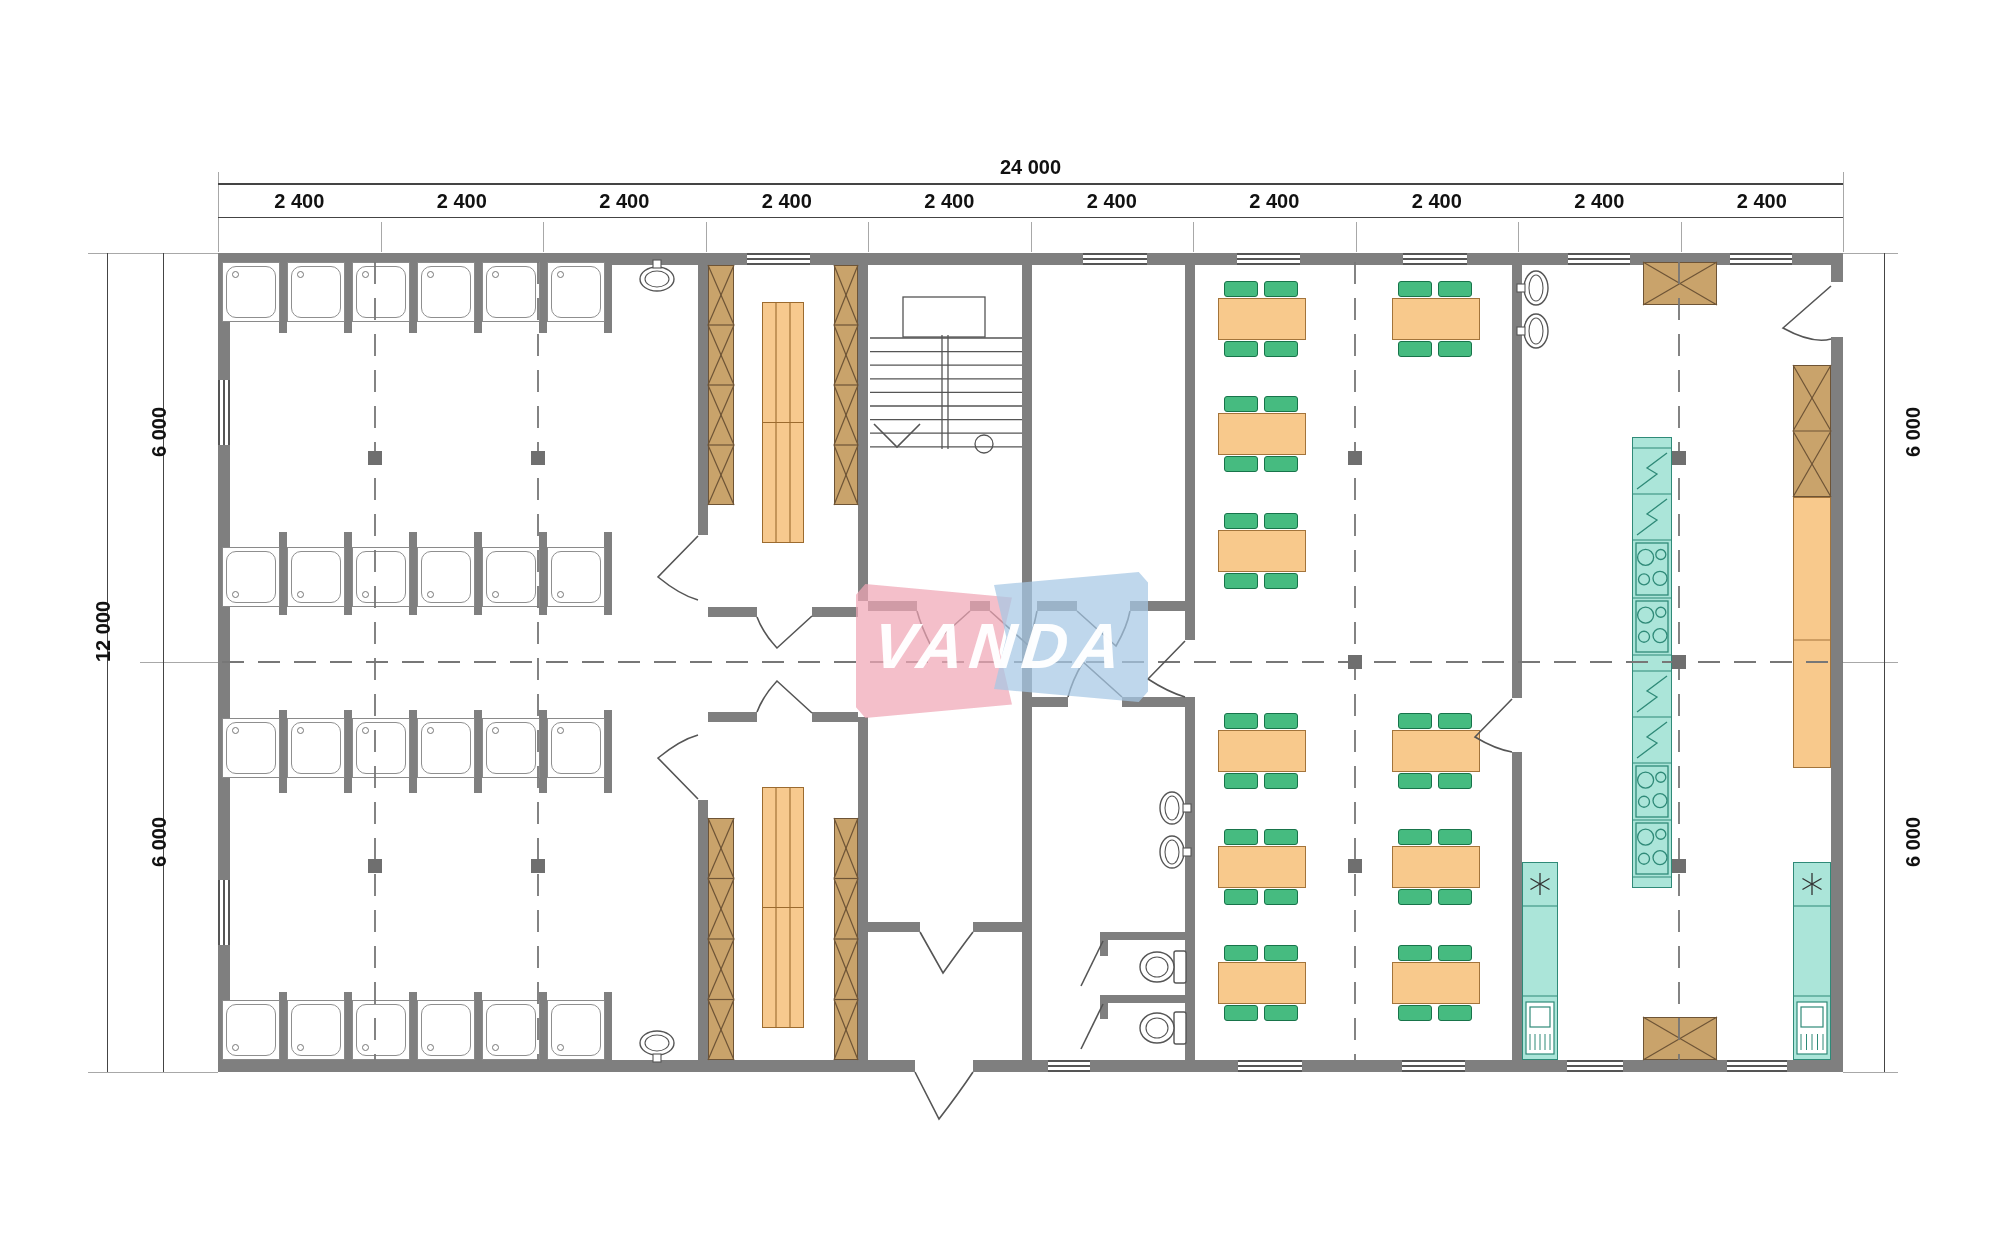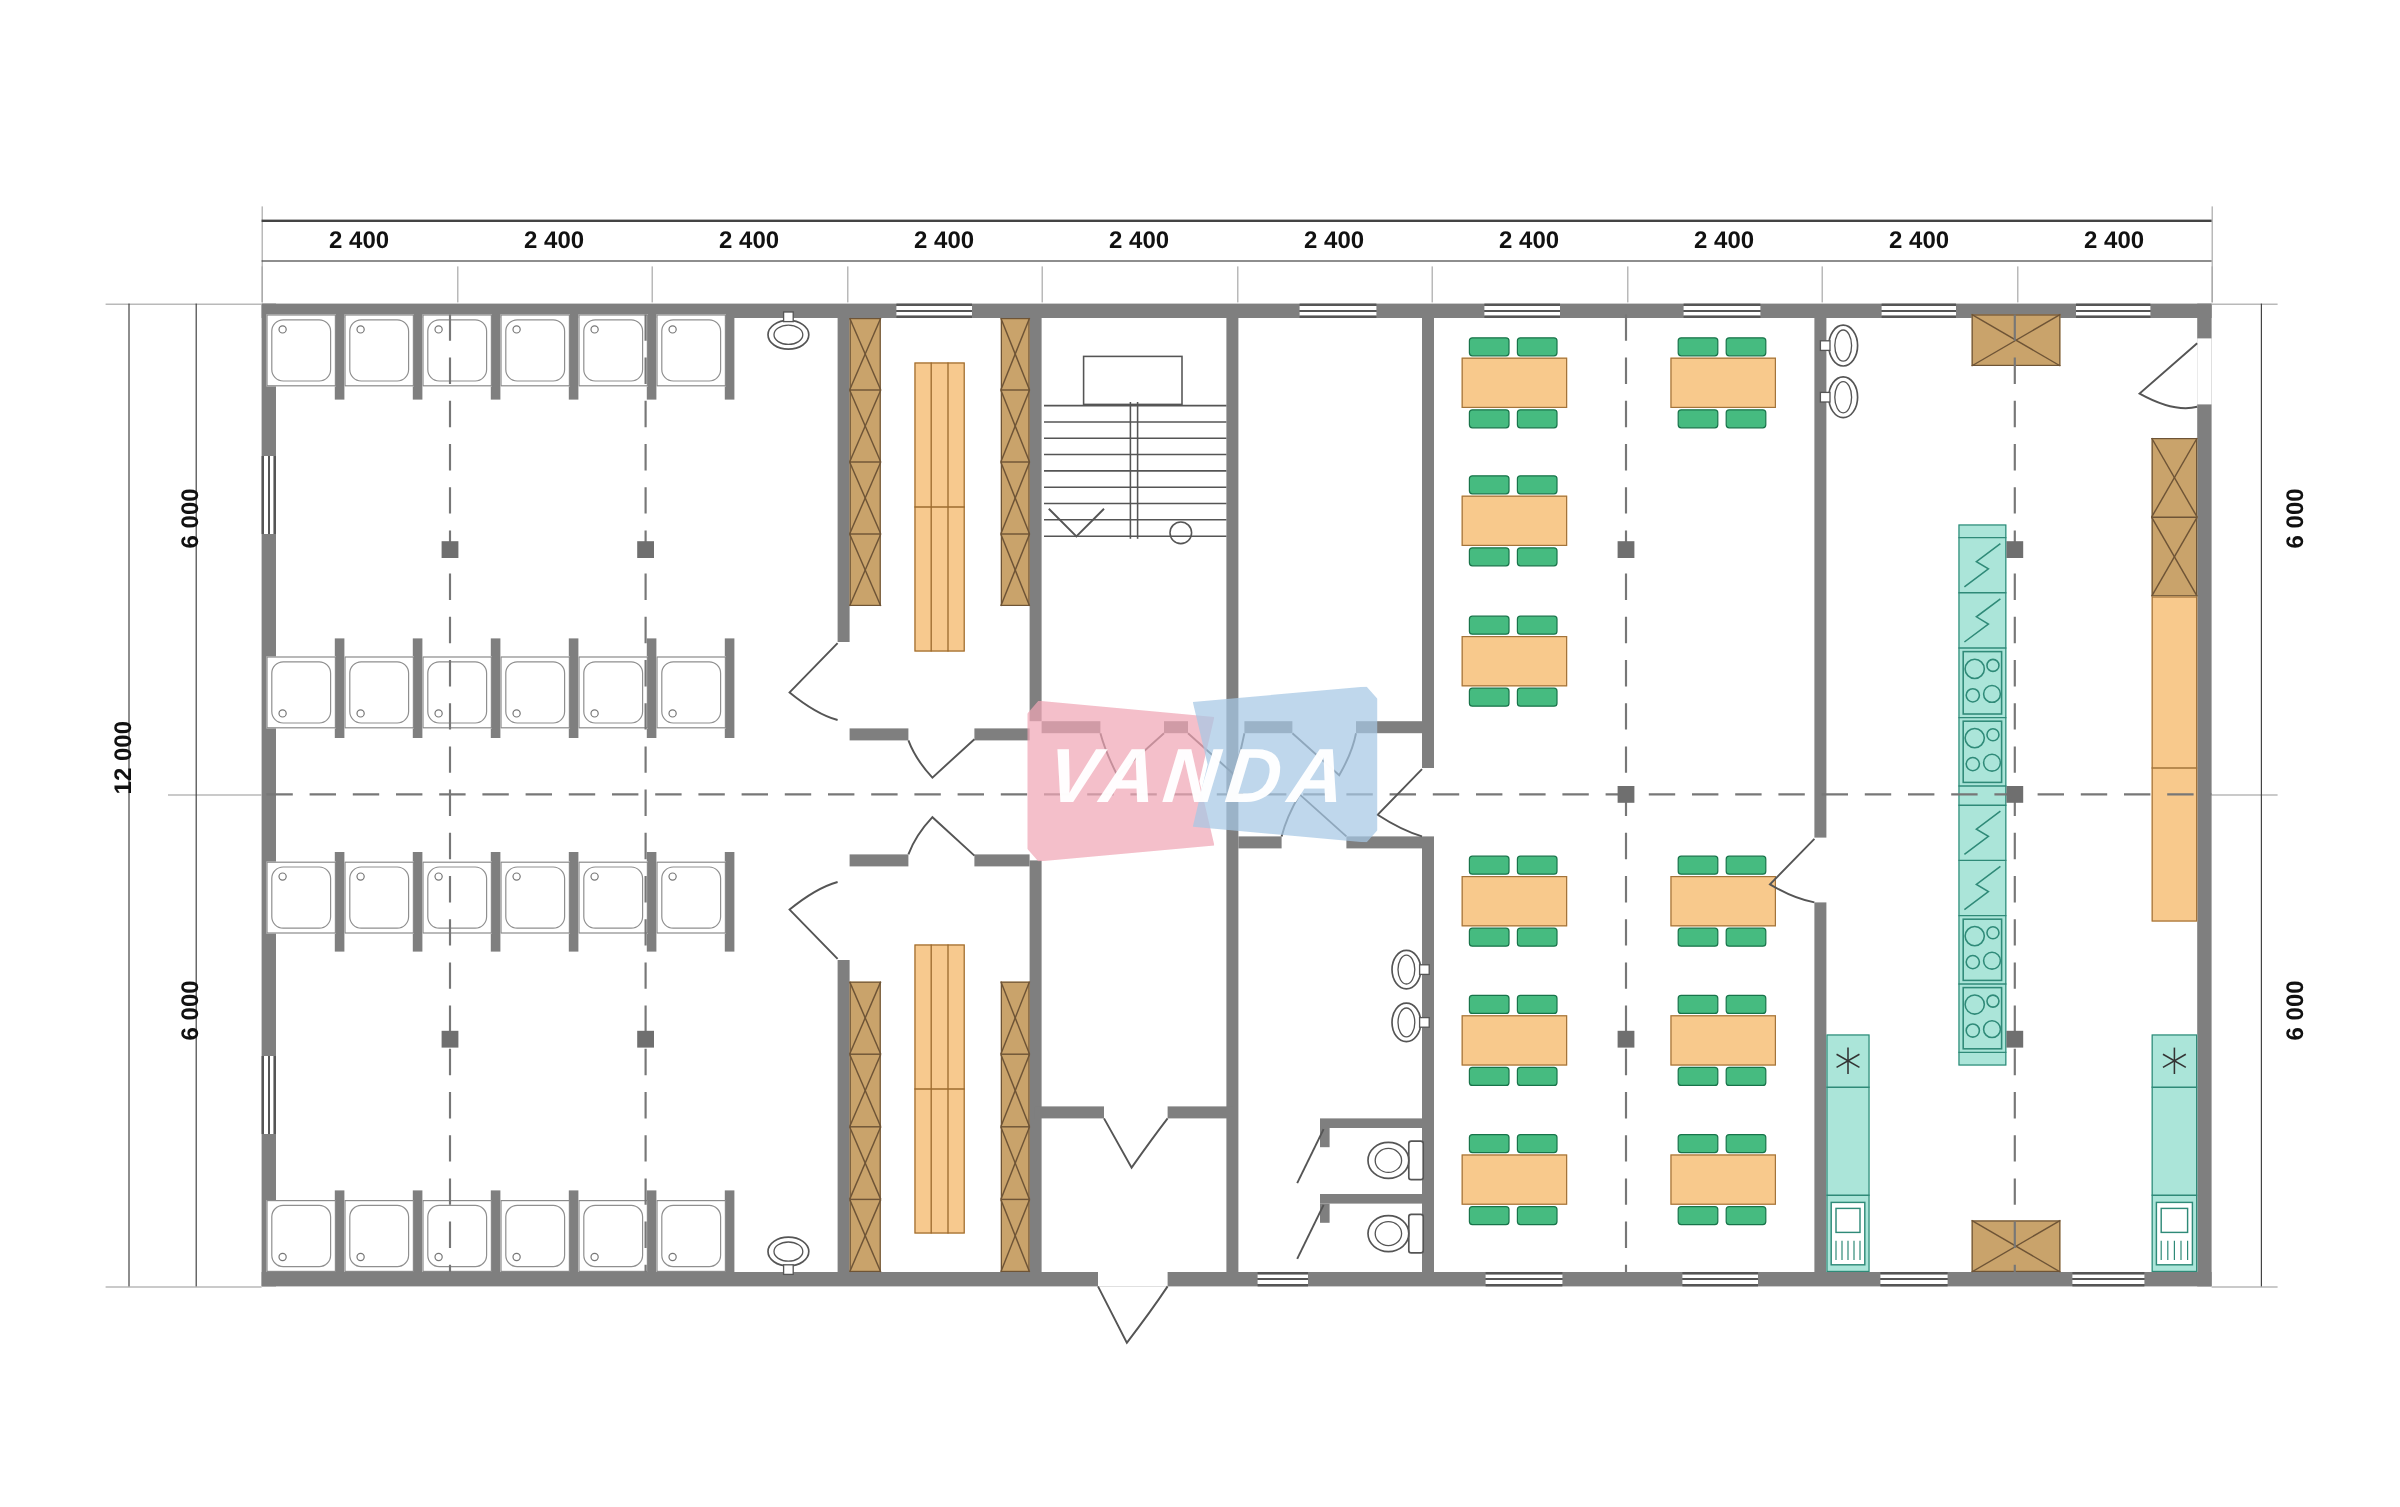--- a/index.html
+++ b/index.html
@@ -518,20 +518,21 @@
     <div style="left:531px;top:859px;width:14px;height:14px;background:#6f6f6f;z-index:41;"></div>
     <div style="left:1348px;top:451px;width:14px;height:14px;background:#6f6f6f;z-index:41;"></div>
     <div style="left:1348px;top:655px;width:14px;height:14px;background:#6f6f6f;z-index:41;"></div>
     <div style="left:1348px;top:859px;width:14px;height:14px;background:#6f6f6f;z-index:41;"></div>
     <div style="left:1672px;top:451px;width:14px;height:14px;background:#6f6f6f;z-index:41;"></div>
     <div style="left:1672px;top:655px;width:14px;height:14px;background:#6f6f6f;z-index:41;"></div>
     <div style="left:1672px;top:859px;width:14px;height:14px;background:#6f6f6f;z-index:41;"></div>
     <div class="dimline" style="left:218px;top:183px;width:1625px;height:1.5px;"></div>
     <div class="tick" style="left:218px;top:183px;width:0px;height:0px;"></div>
     <div class="tick" style="left:1843px;top:183px;width:0px;height:0px;"></div>
+    <div class="dimlab" style="left:218px;top:156px;width:1625px;height:22px;text-align:center;">24 000</div>
     <div class="dimline" style="left:218px;top:217px;width:1625px;height:1.2px;"></div>
     <div class="tick" style="left:218px;top:217px;width:0px;height:0px;"></div>
     <div class="extline" style="left:218px;top:222px;width:1px;height:30px;"></div>
     <div class="tick" style="left:380.5px;top:217px;width:0px;height:0px;"></div>
     <div class="extline" style="left:380.5px;top:222px;width:1px;height:30px;"></div>
     <div class="tick" style="left:543px;top:217px;width:0px;height:0px;"></div>
     <div class="extline" style="left:543px;top:222px;width:1px;height:30px;"></div>
     <div class="tick" style="left:705.5px;top:217px;width:0px;height:0px;"></div>
     <div class="extline" style="left:705.5px;top:222px;width:1px;height:30px;"></div>
     <div class="tick" style="left:868px;top:217px;width:0px;height:0px;"></div>

